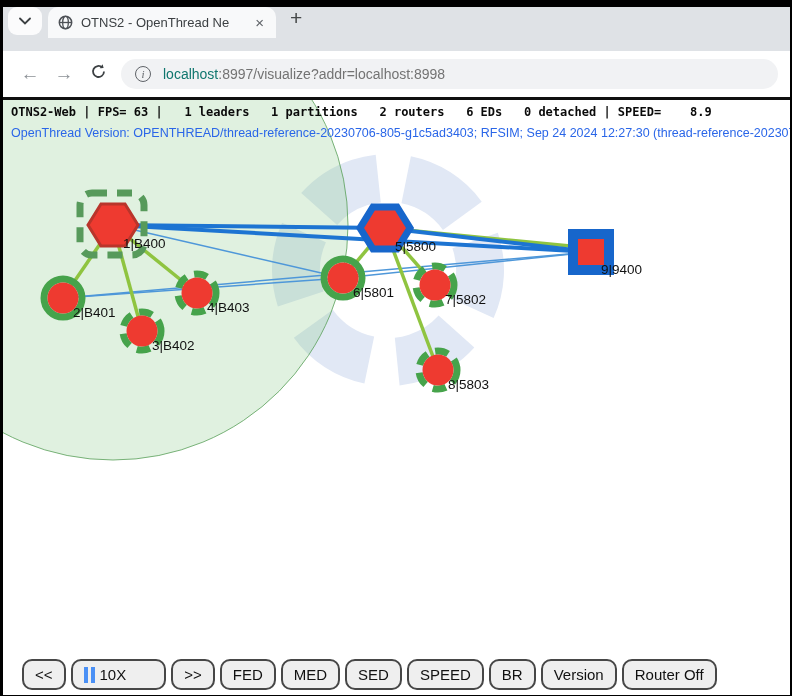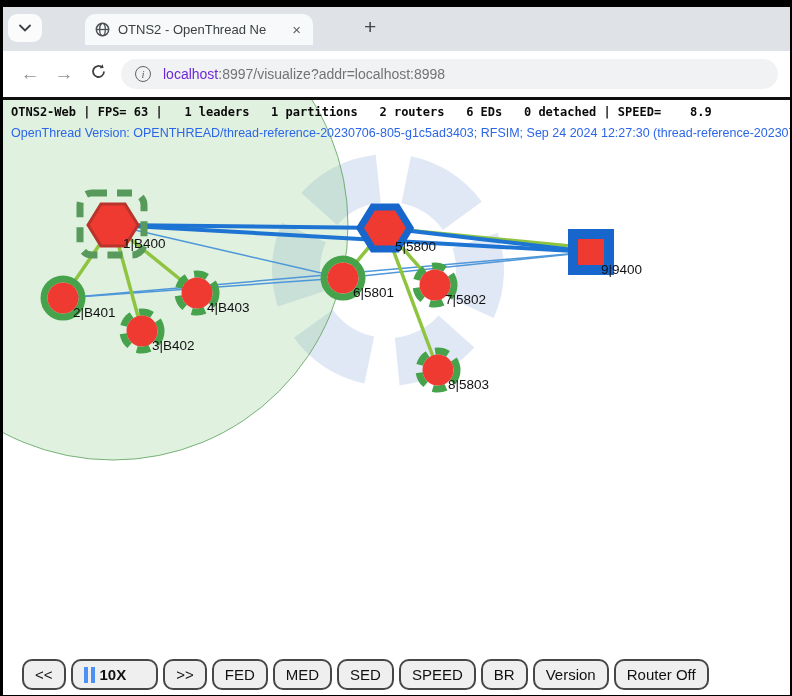--- a/index.html
+++ b/index.html
@@ -6,21 +6,21 @@
   *{box-sizing:border-box;}
   .window{
     position:relative;width:792px;height:696px;background:#000;
     font-family:"Liberation Sans", sans-serif;overflow:hidden;
   }
   .inner{
     position:absolute;top:7px;left:3px;right:2px;bottom:8px;background:#fff;
   }
   
   .tabstrip{
-    height:44px;background:#dfe2e6;display:flex;align-items:center;position:relative;gap:37px;
+    height:44px;background:#dfe2e6;display:flex;align-items:flex-start;position:relative;
   }
   .tab-search{
     width:34px;height:28px;background:#fbfbfc;border-radius:9px;margin:0 0 3px 5px;
     display:flex;align-items:center;justify-content:center;cursor:pointer;
   }
   .tab{
     width:228px;height:31px;background:#f8f9fa;border-radius:10px 10px 0 0;
     display:flex;align-items:center;padding:0 8px 0 10px;margin-left:6px;position:relative;
   }
   .tab-title{
@@ -42,21 +42,21 @@
   .omnibox{
     flex:1;height:30px;background:#f1f2f4;border-radius:15px;display:flex;align-items:center;
     padding:0 14px;margin-left:6px;
   }
   .info-ico{
     width:16px;height:16px;border:1.5px solid #5f6368;border-radius:50%;color:#5f6368;
     font-size:11px;display:flex;align-items:center;justify-content:center;
     font-family:"Liberation Serif",serif;font-style:italic;flex:0 0 auto;
   }
   .url{font-size:14px;margin-left:12px;white-space:nowrap;overflow:hidden;}
-  .url .host{color:#6d28d9;}
+  .url .host{color:#0f766e;}
   .url .rest{color:#737373;}
   
   .content{
     position:relative;height:598px;background:#fff;border-top:3px solid #101010;overflow:hidden;
   }
   #net{position:absolute;top:0;left:0;}
   .statusline{
     position:absolute;top:5px;left:8px;right:8px;
     font-family:"DejaVu Sans Mono","Liberation Mono",monospace;
     font-weight:bold;font-size:12px;color:#0a0a0a;white-space:pre;pointer-events:none;
@@ -67,21 +67,21 @@
   }
   
   .toolbar{
     position:absolute;left:19px;bottom:5px;display:flex;gap:5px;align-items:stretch;
   }
   .tbtn{
     background:#efefef;border:2px solid #474747;border-radius:10px;
     font-size:15px;color:#111;padding:5px 11px;display:flex;align-items:center;gap:5px;
     white-space:nowrap;cursor:pointer;font-family:"Liberation Sans",sans-serif;
   }
-  .tbtn.speed{padding-right:30px;font-weight:bold;}
+  .tbtn.speed{padding-right:38px;}
   .pausebars{display:flex;gap:3px;align-items:center;}
   .pausebars span{display:block;width:4px;height:16px;}
 </style>
 </head>
 <body>
 
 <div class="window">
   <div class="inner">
 
     <div class="tabstrip">

